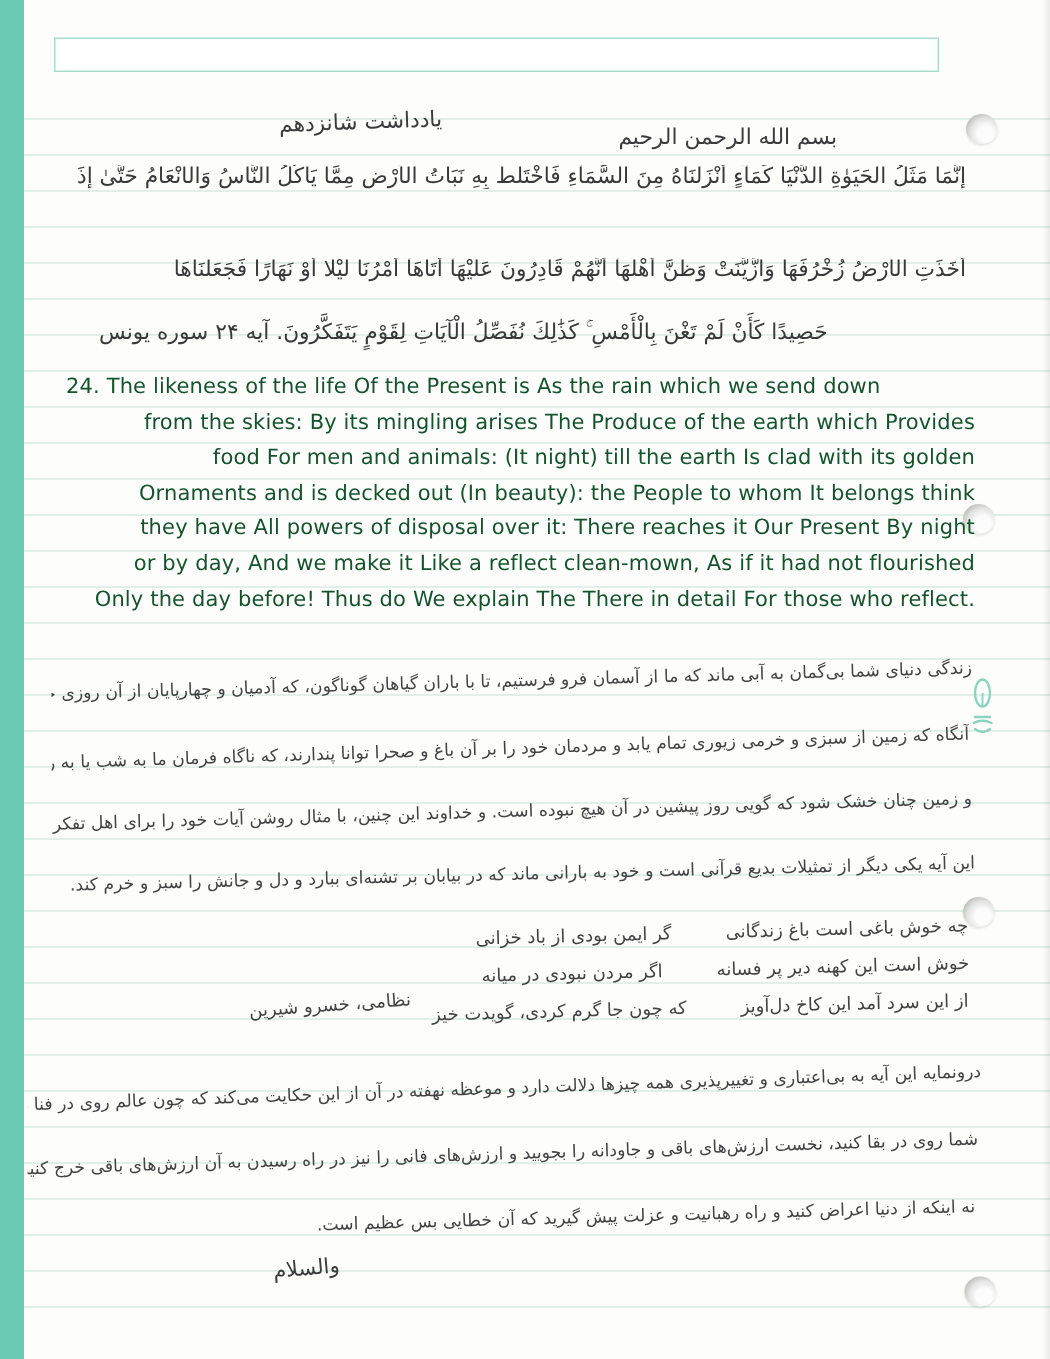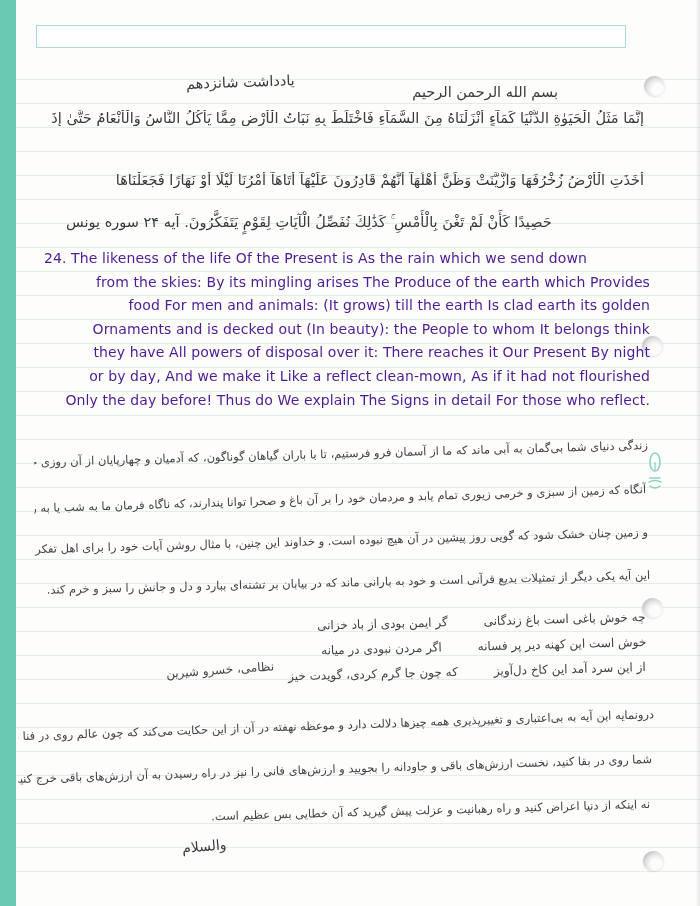--- a/index.html
+++ b/index.html
@@ -24,21 +24,21 @@
   .bismillah{right:142px;top:84px;}
   .note-title{left:186px;top:74px;transform:rotate(-2deg);}
 
   .quran-line{position:absolute;direction:rtl;white-space:nowrap;font-size:14.5px;
     letter-spacing:0.2px;color:#39393b;}
   .q1{top:110px;right:56px;width:592px;overflow:hidden;}
   .q2{top:172px;right:56px;width:592px;overflow:hidden;}
   .q3{top:214px;left:66px;}
 
   .english{position:absolute;left:44px;top:247px;width:606px;font-size:14px;
-    line-height:23.6px;letter-spacing:0.1px;color:#4c1d95;}
+    line-height:23.6px;letter-spacing:0.1px;color:#14532d;}
   .english .line{white-space:nowrap;overflow:hidden;}
   .english .line + .line{padding-left:10px;text-align:right;}
 
   .fa-line{position:absolute;direction:rtl;white-space:nowrap;overflow:hidden;text-align:right;
     font-size:11.5px;letter-spacing:-0.2px;color:#434345;transform-origin:100% 50%;}
   .fa1{top:438px;right:52px;width:614px;transform:rotate(-1.6deg);}
   .fa2{top:482px;right:54px;width:612px;transform:rotate(-1.8deg);}
   .fa3{top:525px;right:52px;width:614px;transform:rotate(-1.6deg);}
   .fa4{top:568px;right:50px;width:616px;transform:rotate(-1.4deg);}
 
@@ -74,25 +74,25 @@
 <div class="hdr bismillah">بسم الله الرحمن الرحیم</div>
 <div class="hdr note-title">یادداشت شانزدهم</div>
 
 <div class="quran-line q1">إِنَّمَا مَثَلُ الْحَيَوٰةِ الدُّنْيَا كَمَآءٍ أَنْزَلْنَاهُ مِنَ السَّمَآءِ فَاخْتَلَطَ بِهِ نَبَاتُ الْأَرْضِ مِمَّا يَأْكُلُ النَّاسُ وَالْأَنْعَامُ حَتَّىٰ إِذَآ</div>
 <div class="quran-line q2">أَخَذَتِ الْأَرْضُ زُخْرُفَهَا وَازَّيَّنَتْ وَظَنَّ أَهْلُهَآ أَنَّهُمْ قَادِرُونَ عَلَيْهَآ أَتَاهَآ أَمْرُنَا لَيْلًا أَوْ نَهَارًا فَجَعَلْنَاهَا</div>
 <div class="quran-line q3">حَصِيدًا كَأَنْ لَمْ تَغْنَ بِالْأَمْسِ ۚ كَذَٰلِكَ نُفَصِّلُ الْآيَاتِ لِقَوْمٍ يَتَفَكَّرُونَ.  آیه ۲۴ سوره یونس</div>
 
 <div class="english">
   <div class="line">24. The likeness of the life Of the Present is As the rain which we send down</div>
   <div class="line">from the skies: By its mingling arises The Produce of the earth which Provides</div>
-  <div class="line">food For men and animals: (It grows) till the earth Is clad earth its golden</div>
+  <div class="line">food For men and animals: (It night) till the earth Is clad with its golden</div>
   <div class="line">Ornaments and is decked out (In beauty): the People to whom It belongs think</div>
   <div class="line">they have All powers of disposal over it: There reaches it Our Present By night</div>
   <div class="line">or by day, And we make it Like a reflect clean-mown, As if it had not flourished</div>
-  <div class="line">Only the day before! Thus do We explain The Signs in detail For those who reflect.</div>
+  <div class="line">Only the day before! Thus do We explain The There in detail For those who reflect.</div>
 </div>
 
 <div class="fa-line fa1">زندگی دنیای شما بی‌گمان به آبی ماند که ما از آسمان فرو فرستیم، تا با باران گیاهان گوناگون، که آدمیان و چهارپایان از آن روزی خورند، بروید، تا</div>
 <div class="fa-line fa2">آنگاه که زمین از سبزی و خرمی زیوری تمام یابد و مردمان خود را بر آن باغ و صحرا توانا پندارند، که ناگاه فرمان ما به شب یا به روز در رسد،</div>
 <div class="fa-line fa3">و زمین چنان خشک شود که گویی روز پیشین در آن هیچ نبوده است. و خداوند این چنین، با مثال روشن آیات خود را برای اهل تفکر بیان می‌کند.</div>
 <div class="fa-line fa4">این آیه یکی دیگر از تمثیلات بدیع قرآنی است و خود به بارانی ماند که در بیابان بر تشنه‌ای ببارد و دل و جانش را سبز و خرم کند.</div>
 
 <div class="doodle">
   <svg width="18" height="48" viewBox="0 0 18 48" fill="none" xmlns="http://www.w3.org/2000/svg">
     <ellipse cx="9" cy="10" rx="5" ry="9" stroke="#8ed2c0" stroke-width="1.6"></ellipse>

